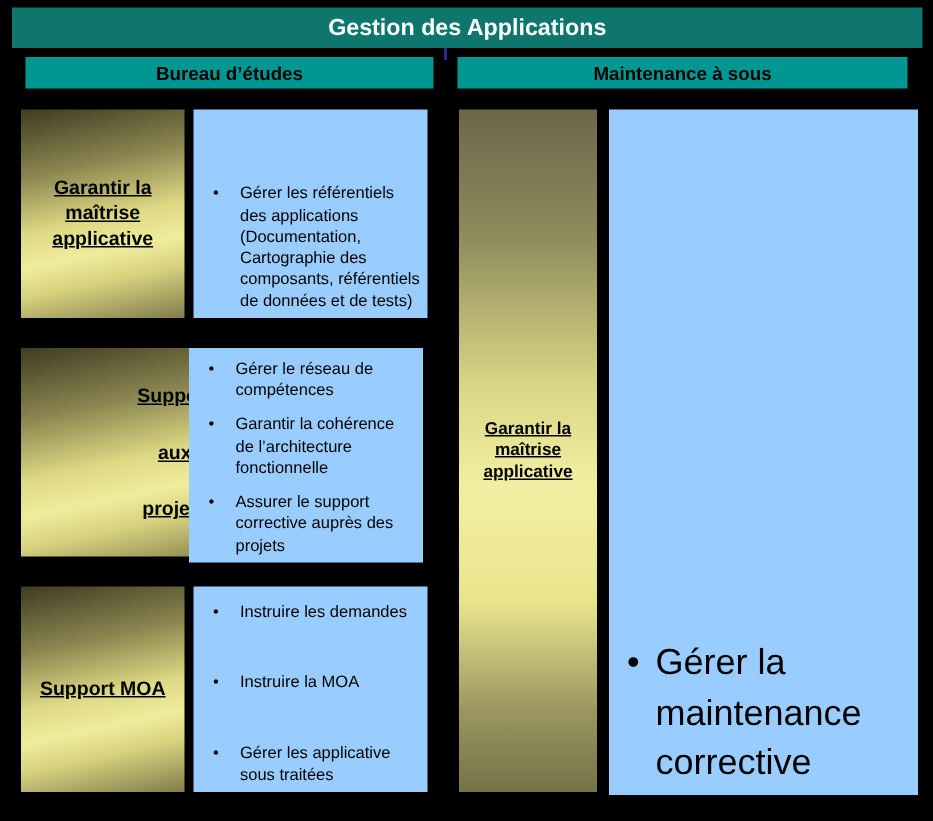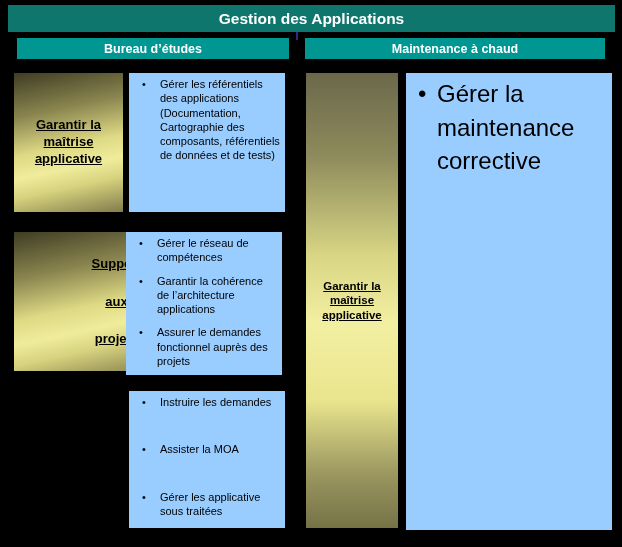--- a/index.html
+++ b/index.html
@@ -34,21 +34,21 @@
     background: #2b2b8a;
   }
   .col-header {
     position: absolute;
     top: 38px;
     height: 21px;
     background: #009793;
     display: flex;
     align-items: center;
     justify-content: center;
-    color: #ffffff;
+    color: #000000;
     font-size: 12.5px;
     font-weight: bold;
   }
   .col-header.left  { left: 17px;  width: 272px; }
   .col-header.right { left: 305px; width: 300px; }
 
   .gold {
     position: absolute;
     left: 14px;
     width: 109px;
@@ -88,21 +88,21 @@
   .blue.big  { left: 406px; top: 73px;  width: 206px; height: 457px; }
 
   .blue ul {
     list-style: none;
     margin: 0;
     padding: 4px 5px 4px 31px;
     height: 100%;
     box-sizing: border-box;
     display: flex;
     flex-direction: column;
-    justify-content: flex-start;
+    justify-content: flex-end;
   }
   .blue.row2 ul { gap: 9px; }
   .blue.row3 ul { gap: 33px; }
   .blue li {
     position: relative;
     color: #000000;
     font-size: 11px;
     line-height: 1.3;
   }
   .blue li::before {
@@ -127,47 +127,48 @@
 
   <div class="title-bar">
     <span>Gestion des Applications</span>
   </div>
 
   <div class="col-header left">
     <span>Bureau d’études</span>
   </div>
 
   <div class="col-header right">
-    <span>Maintenance à chaud</span>
+    <span>Maintenance à sous</span>
   </div>
 
   <div class="gold row1">Garantir la
 maîtrise
 applicative</div>
   <div class="blue row1">
     <ul>
       <li>Gérer les référentiels des applications (Documentation, Cartographie des composants, référentiels de données et de tests)</li>
     </ul>
   </div>
 
   <div class="gold row2">Support
 aux
 projets</div>
   <div class="blue row2">
     <ul>
       <li>Gérer le réseau de compétences</li>
-      <li>Garantir la cohérence de l’architecture applications</li>
-      <li>Assurer le demandes fonctionnel auprès des projets</li>
+      <li>Garantir la cohérence de l’architecture fonctionnelle</li>
+      <li>Assurer le support corrective auprès des projets</li>
     </ul>
   </div>
 
+  <div class="gold row3">Support MOA</div>
   <div class="blue row3">
     <ul>
       <li>Instruire les demandes</li>
-      <li>Assister la MOA</li>
+      <li>Instruire la MOA</li>
       <li>Gérer les applicative sous traitées</li>
     </ul>
   </div>
 
   <div class="gold tall">Garantir la
 maîtrise
 applicative</div>
   <div class="blue big">
     <ul>
       <li>Gérer la maintenance corrective</li>

